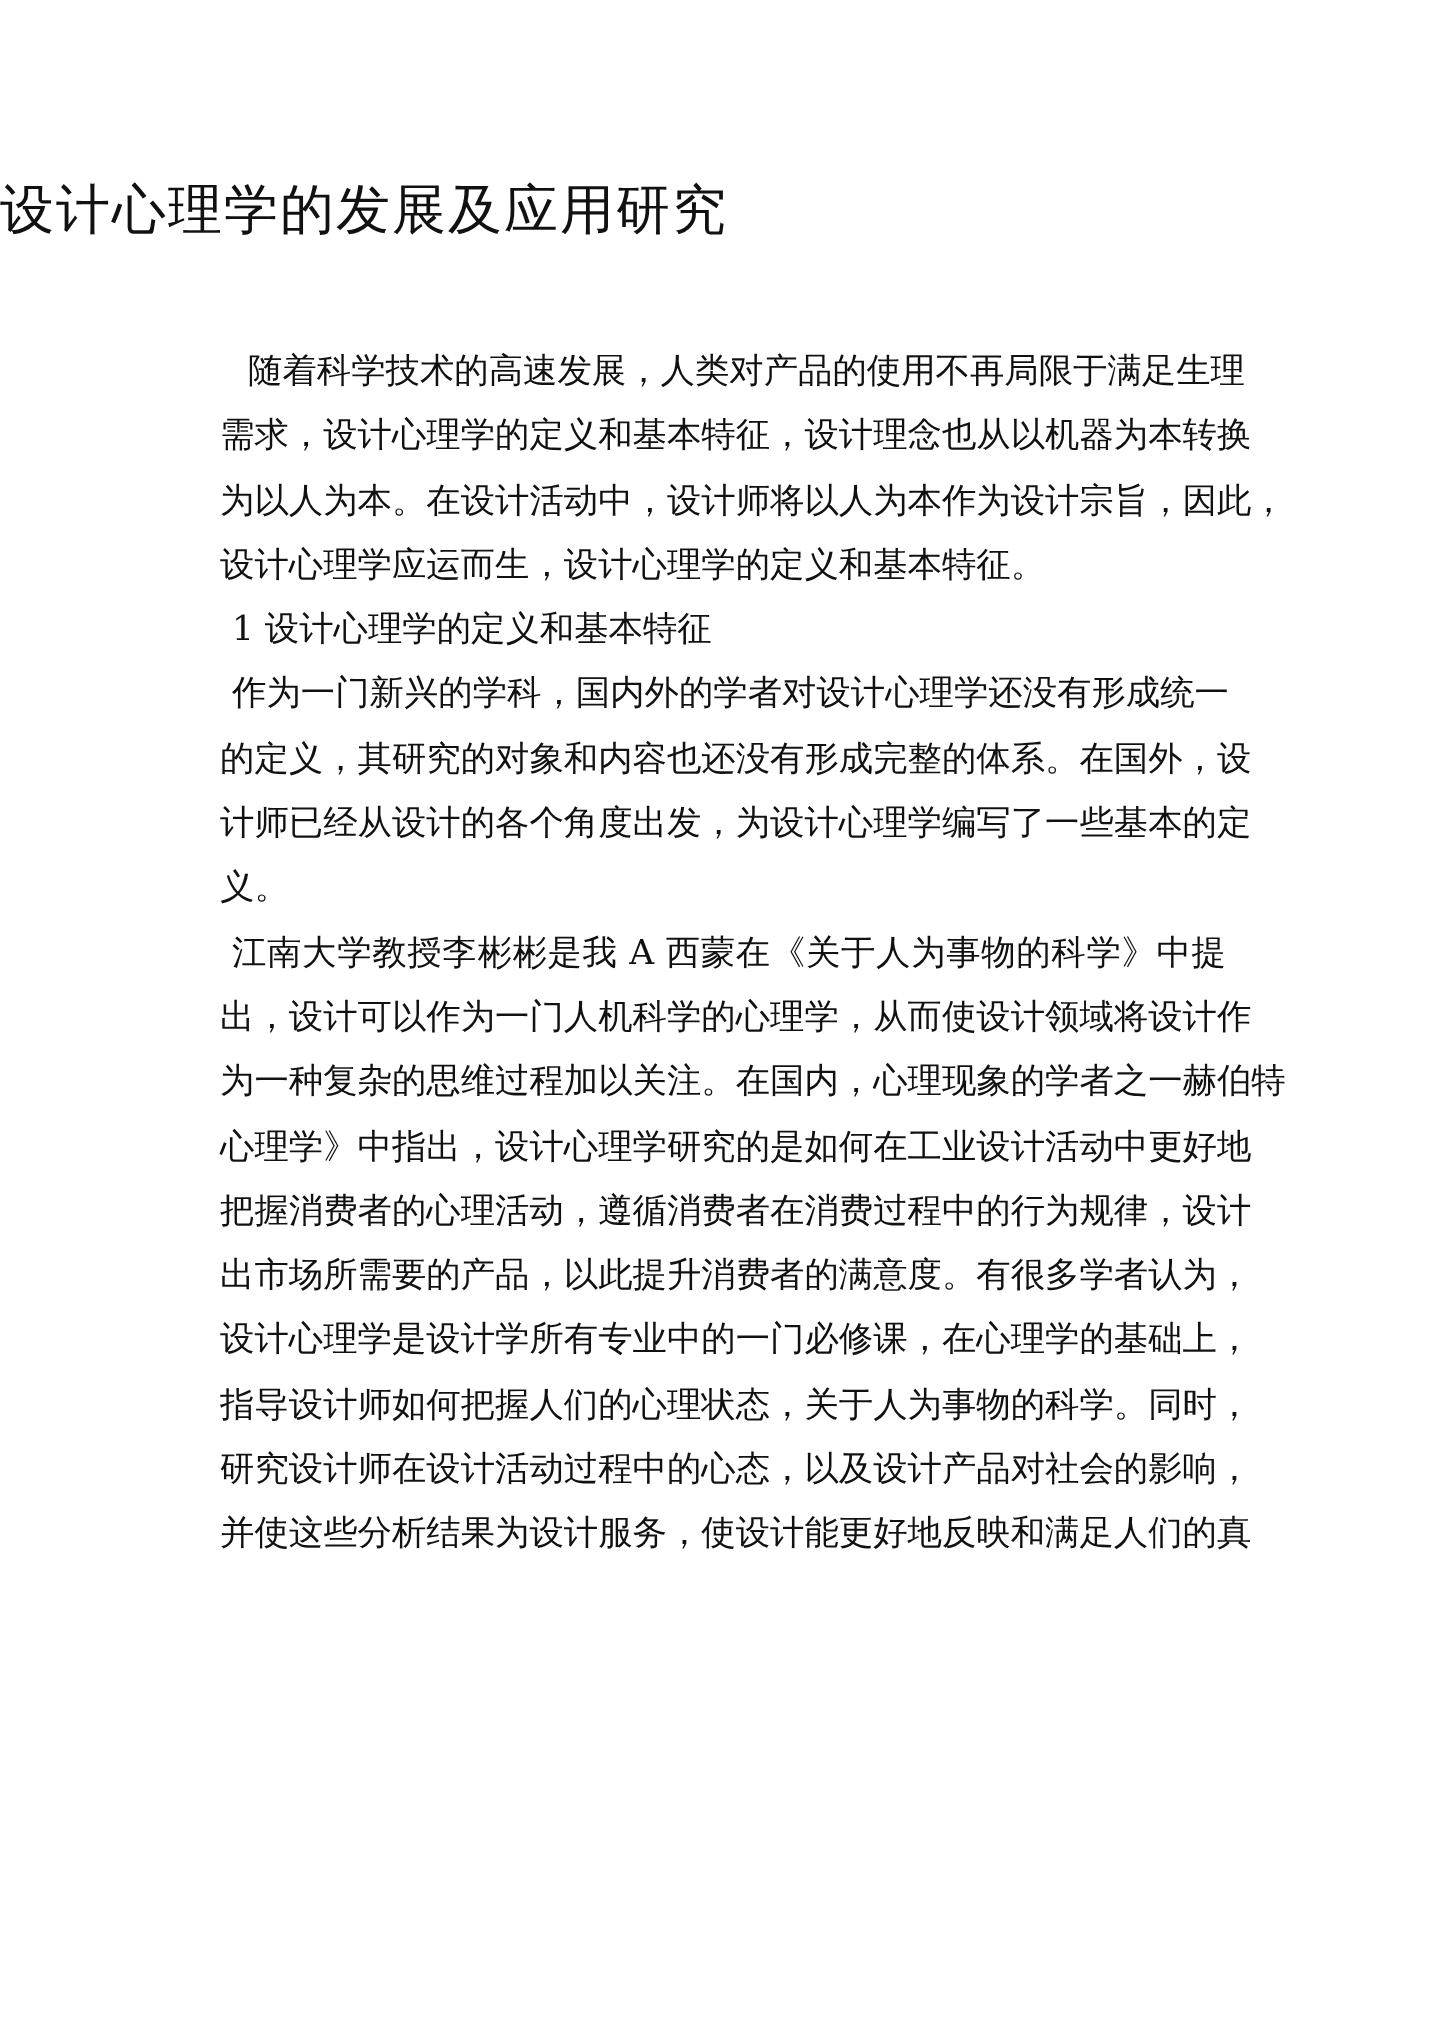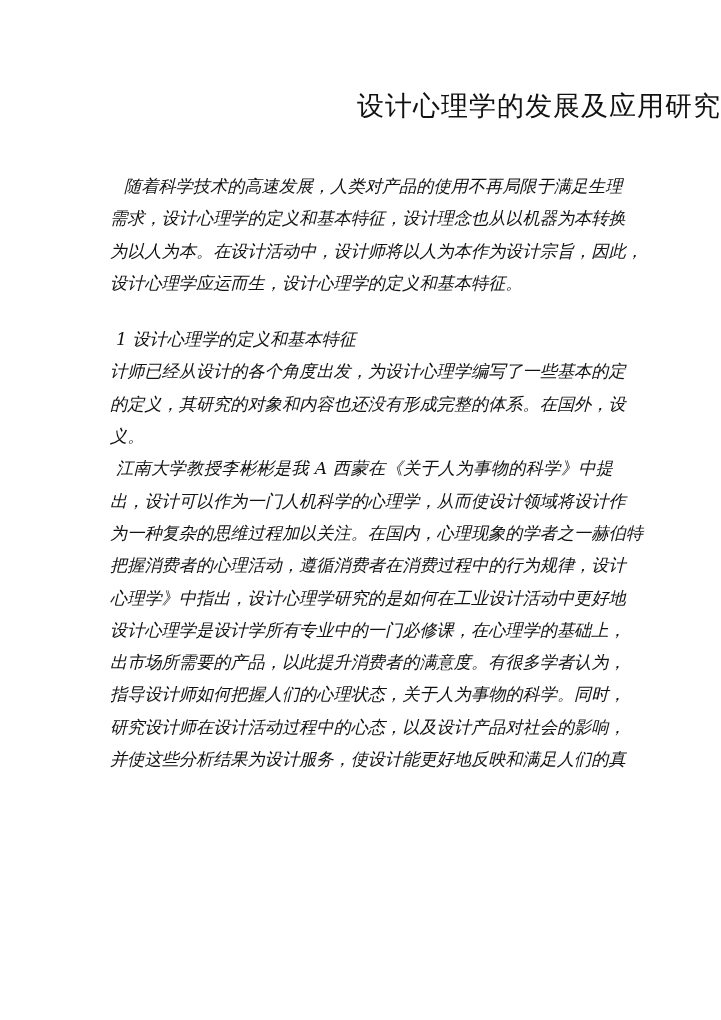--- a/index.html
+++ b/index.html
@@ -19,73 +19,73 @@
     position: absolute;
     left: 0; top: 0;
     width: 721px;
     height: 1020px;
   }
   .title {
     position: absolute;
     left: 0;
     width: 721px;
     top: 88px;
-    text-align: right;
+    text-align: left;
     font-size: 27px;
     line-height: 36px;
     letter-spacing: 1px;
     font-weight: normal;
     margin: 0;
   }
   .body-text {
     position: absolute;
     left: 110px;
     width: 503px;
     top: 172px;
-    font-style: italic;
   }
   .line {
     height: 32.3px;
     line-height: 28px;
     font-size: 17.2px;
     white-space: nowrap;
     text-align: justify;
     text-align-last: justify;
     letter-spacing: 0px;
   }
   .line.last {
     text-align-last: left;
   }
   .line.indent1 { padding-left: 14px; }
   .line.indent-small { padding-left: 6px; }
-  .line.heading { padding-left: 6px; text-align-last: left; margin-top: 24px; }
+  .line.heading { padding-left: 6px; text-align-last: left; }
 </style>
 </head>
 <body>
 
 <div class="page">
   <h1 class="title">设计心理学的发展及应用研究</h1>
 
   <div class="body-text">
 
     <div class="line indent1">随着科学技术的高速发展，人类对产品的使用不再局限于满足生理</div>
     <div class="line">需求，设计心理学的定义和基本特征，设计理念也从以机器为本转换</div>
     <div class="line">为以人为本。在设计活动中，设计师将以人为本作为设计宗旨，因此，</div>
     <div class="line last">设计心理学应运而生，设计心理学的定义和基本特征。</div>
 
     <div class="line heading">1  设计心理学的定义和基本特征</div>
 
+    <div class="line indent-small">作为一门新兴的学科，国内外的学者对设计心理学还没有形成统一</div>
+    <div class="line">的定义，其研究的对象和内容也还没有形成完整的体系。在国外，设</div>
     <div class="line">计师已经从设计的各个角度出发，为设计心理学编写了一些基本的定</div>
-    <div class="line">的定义，其研究的对象和内容也还没有形成完整的体系。在国外，设</div>
     <div class="line last">义。</div>
 
     <div class="line indent-small">江南大学教授李彬彬是我 A 西蒙在《关于人为事物的科学》中提</div>
     <div class="line">出，设计可以作为一门人机科学的心理学，从而使设计领域将设计作</div>
     <div class="line">为一种复杂的思维过程加以关注。在国内，心理现象的学者之一赫伯特</div>
+    <div class="line">心理学》中指出，设计心理学研究的是如何在工业设计活动中更好地</div>
     <div class="line">把握消费者的心理活动，遵循消费者在消费过程中的行为规律，设计</div>
-    <div class="line">心理学》中指出，设计心理学研究的是如何在工业设计活动中更好地</div>
+    <div class="line">出市场所需要的产品，以此提升消费者的满意度。有很多学者认为，</div>
     <div class="line">设计心理学是设计学所有专业中的一门必修课，在心理学的基础上，</div>
-    <div class="line">出市场所需要的产品，以此提升消费者的满意度。有很多学者认为，</div>
     <div class="line">指导设计师如何把握人们的心理状态，关于人为事物的科学。同时，</div>
     <div class="line">研究设计师在设计活动过程中的心态，以及设计产品对社会的影响，</div>
     <div class="line">并使这些分析结果为设计服务，使设计能更好地反映和满足人们的真</div>
   </div>
 </div>
 
 </body></html>

